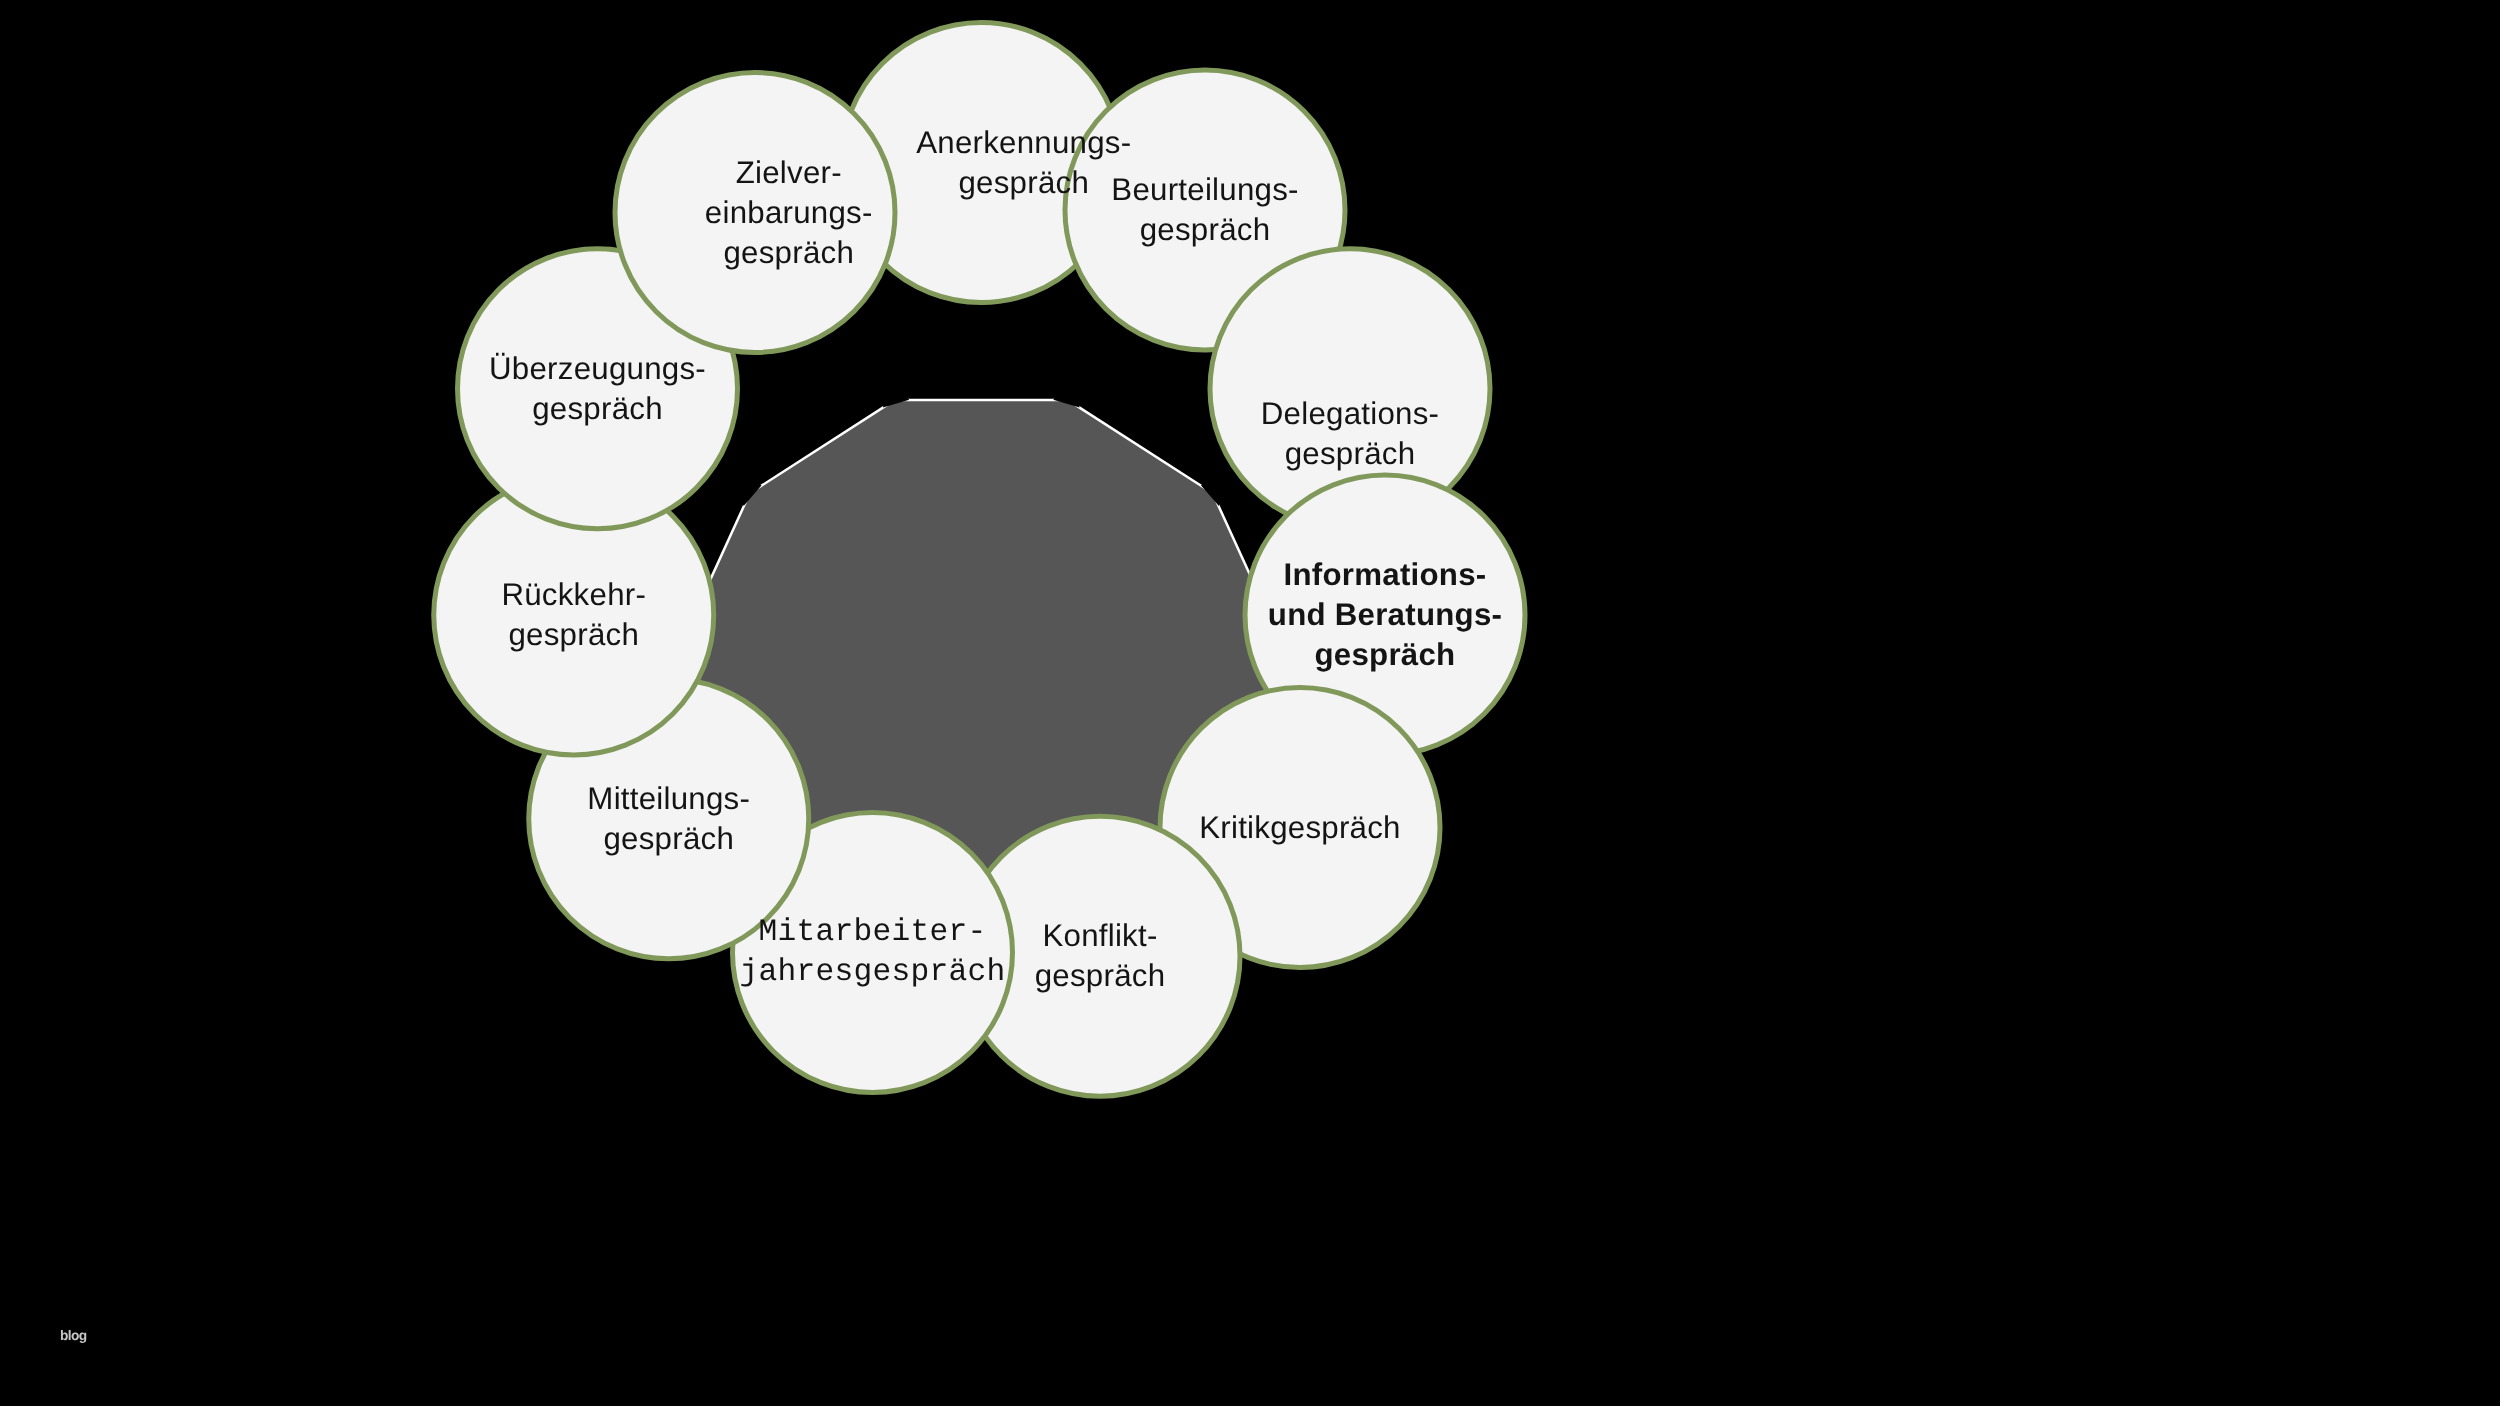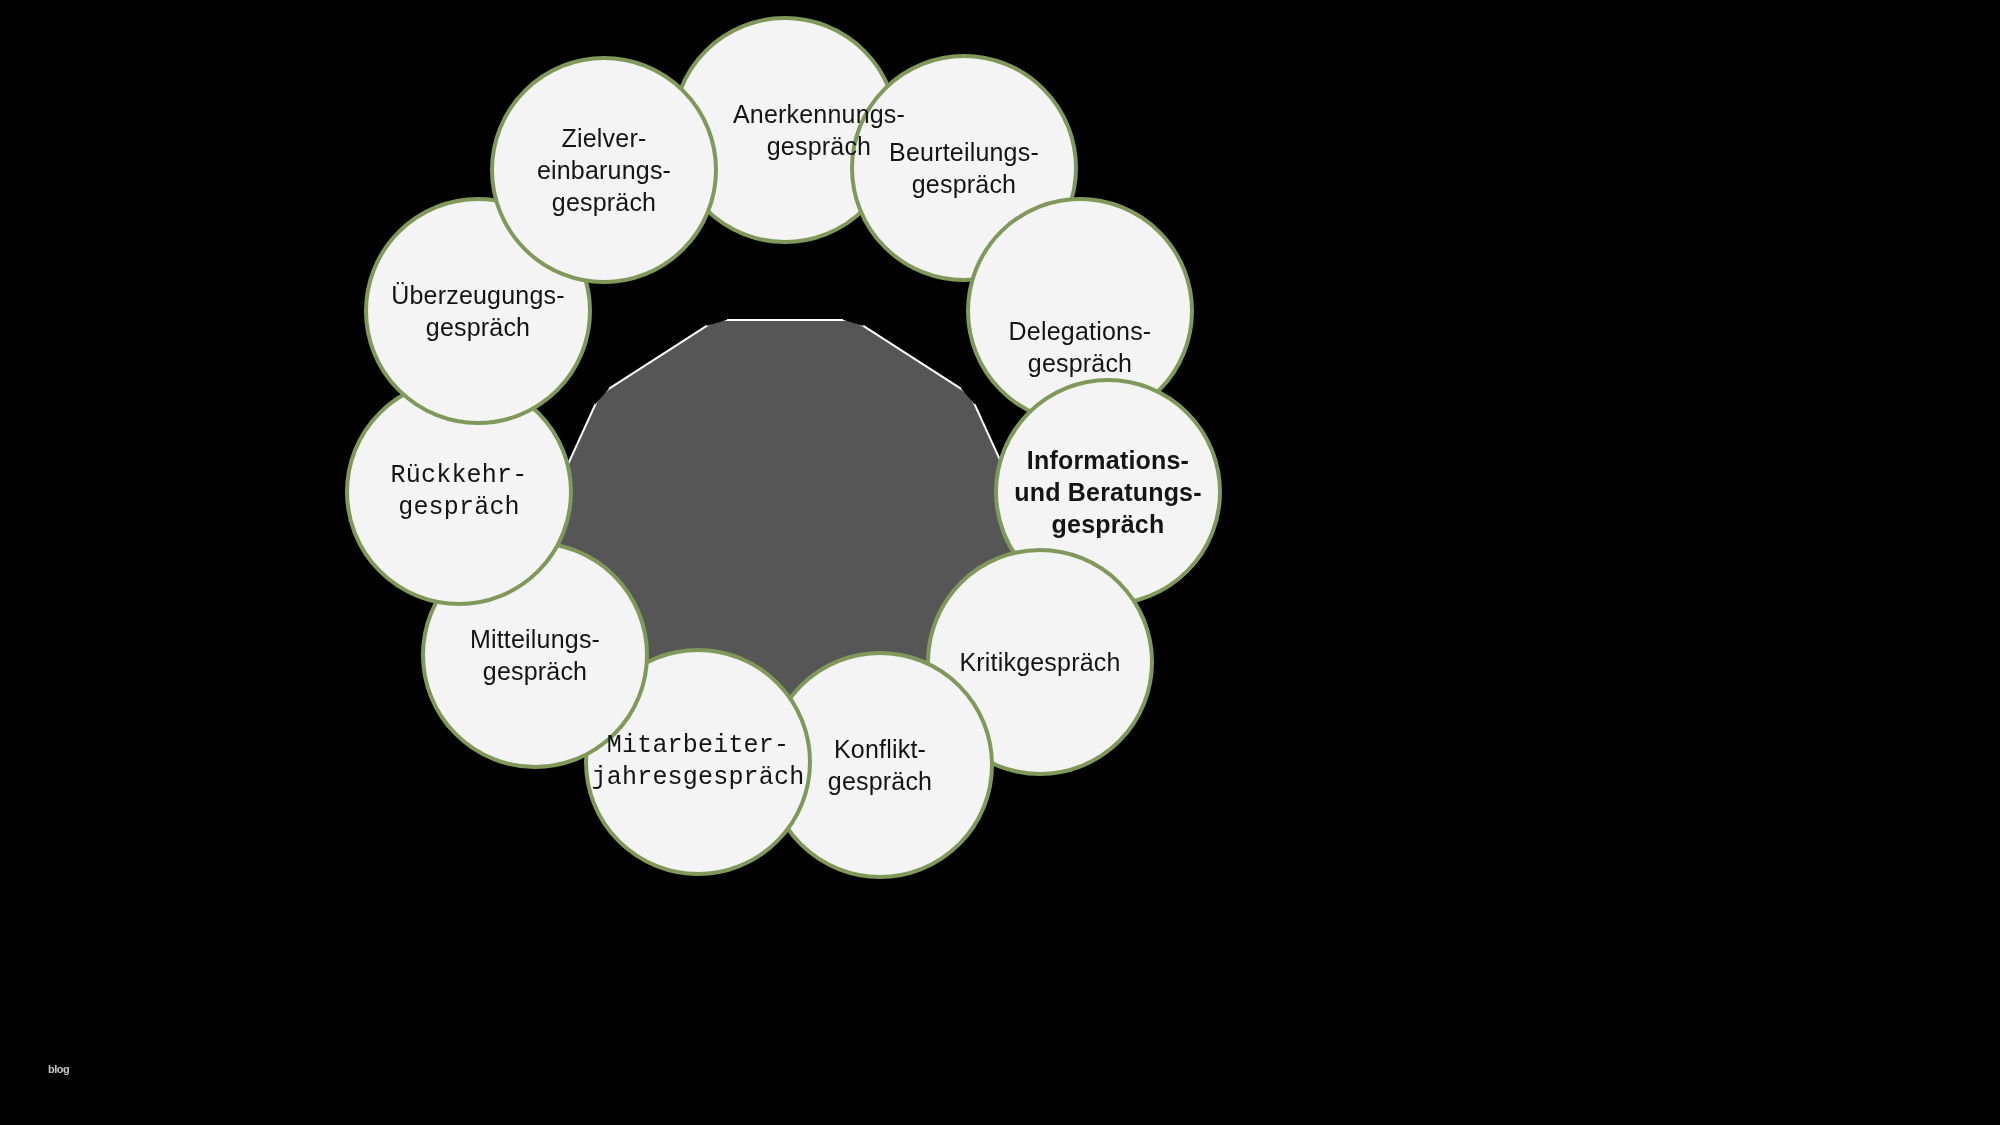--- a/index.html
+++ b/index.html
@@ -126,24 +126,24 @@
       <div class="node-label" style="left: 1108px; top: 492px; font-weight: bold;">Informations-
 und  Beratungs-
 gespräch</div>
       <div class="node-label" style="left: 1040px; top: 662px; text-align: center;">Kritikgespräch</div>
       <div class="node-label" style="left: 880px; top: 765px;">Konflikt-
 gespräch</div>
       <div class="node-label" style="left: 698px; top: 762px; font-family: Liberation Mono, monospace;">Mitarbeiter-
 jahresgespräch</div>
       <div class="node-label" style="left: 535px; top: 655px;">Mitteilungs-
 gespräch</div>
-      <div class="node-label" style="left: 459px; top: 492px; font-family: Liberation Mono, monospace;">Rückkehr-
+      <div class="node-label" style="left: 459px; top: 492px;">Rückkehr-
 gespräch</div>
       <div class="node-label" style="left: 478px; top: 311px;">Überzeugungs-
 gespräch</div>
-      <div class="node-label" style="left: 604px; top: 170px;">Zielver-
+      <div class="node-label" style="left: 631px; top: 170px;">Zielver-
 einbarungs-
 gespräch</div>
     </div>
 
   <div class="watermark">blog</div>
 
 </div>
 
 </body></html>

